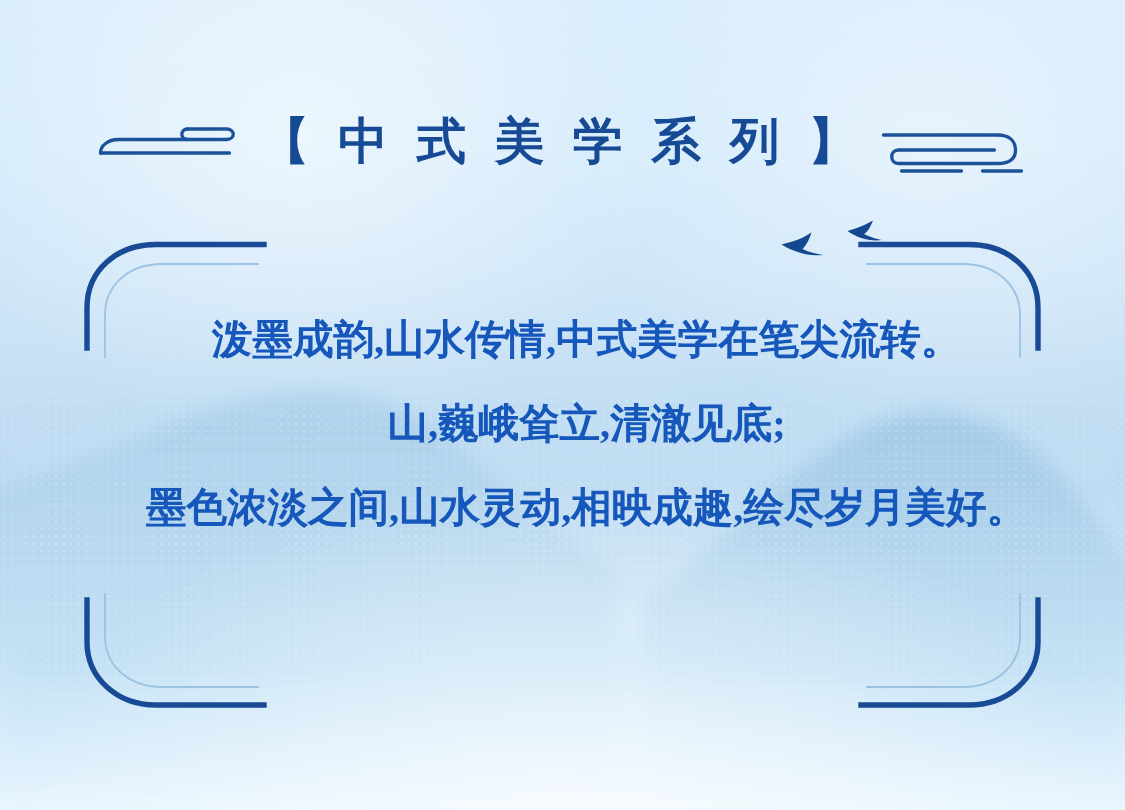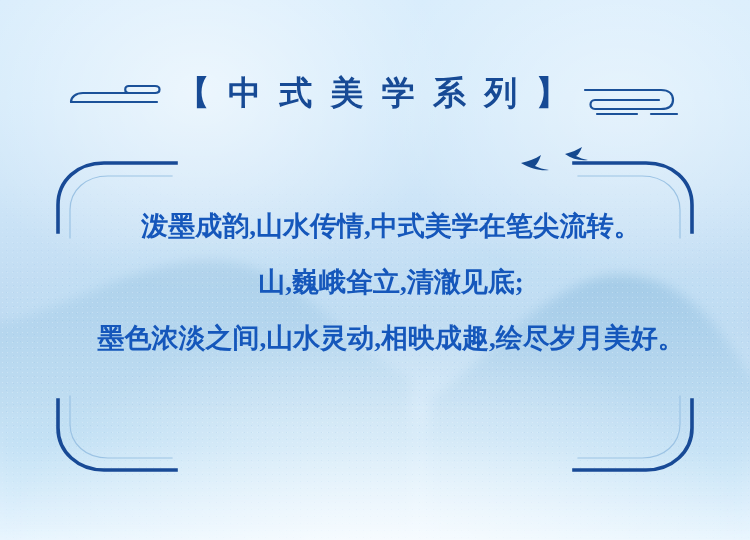--- a/index.html
+++ b/index.html
@@ -77,21 +77,21 @@
     position: absolute;
     left: 0; top: 62px;
     width: 750px;
     height: 62px;
     display: flex;
     align-items: center;
     justify-content: center;
     gap: 0;
   }
   .title-text {
-    font-family: Liberation Serif, serif;
+    font-family: Liberation Sans, sans-serif;
     font-size: 33px;
     font-weight: 700;
     letter-spacing: 5px;
     color: #174a95;
     white-space: nowrap;
     line-height: 1;
     padding: 0 2px;
     text-align: right;
   }
   .orn-left, .orn-right {

